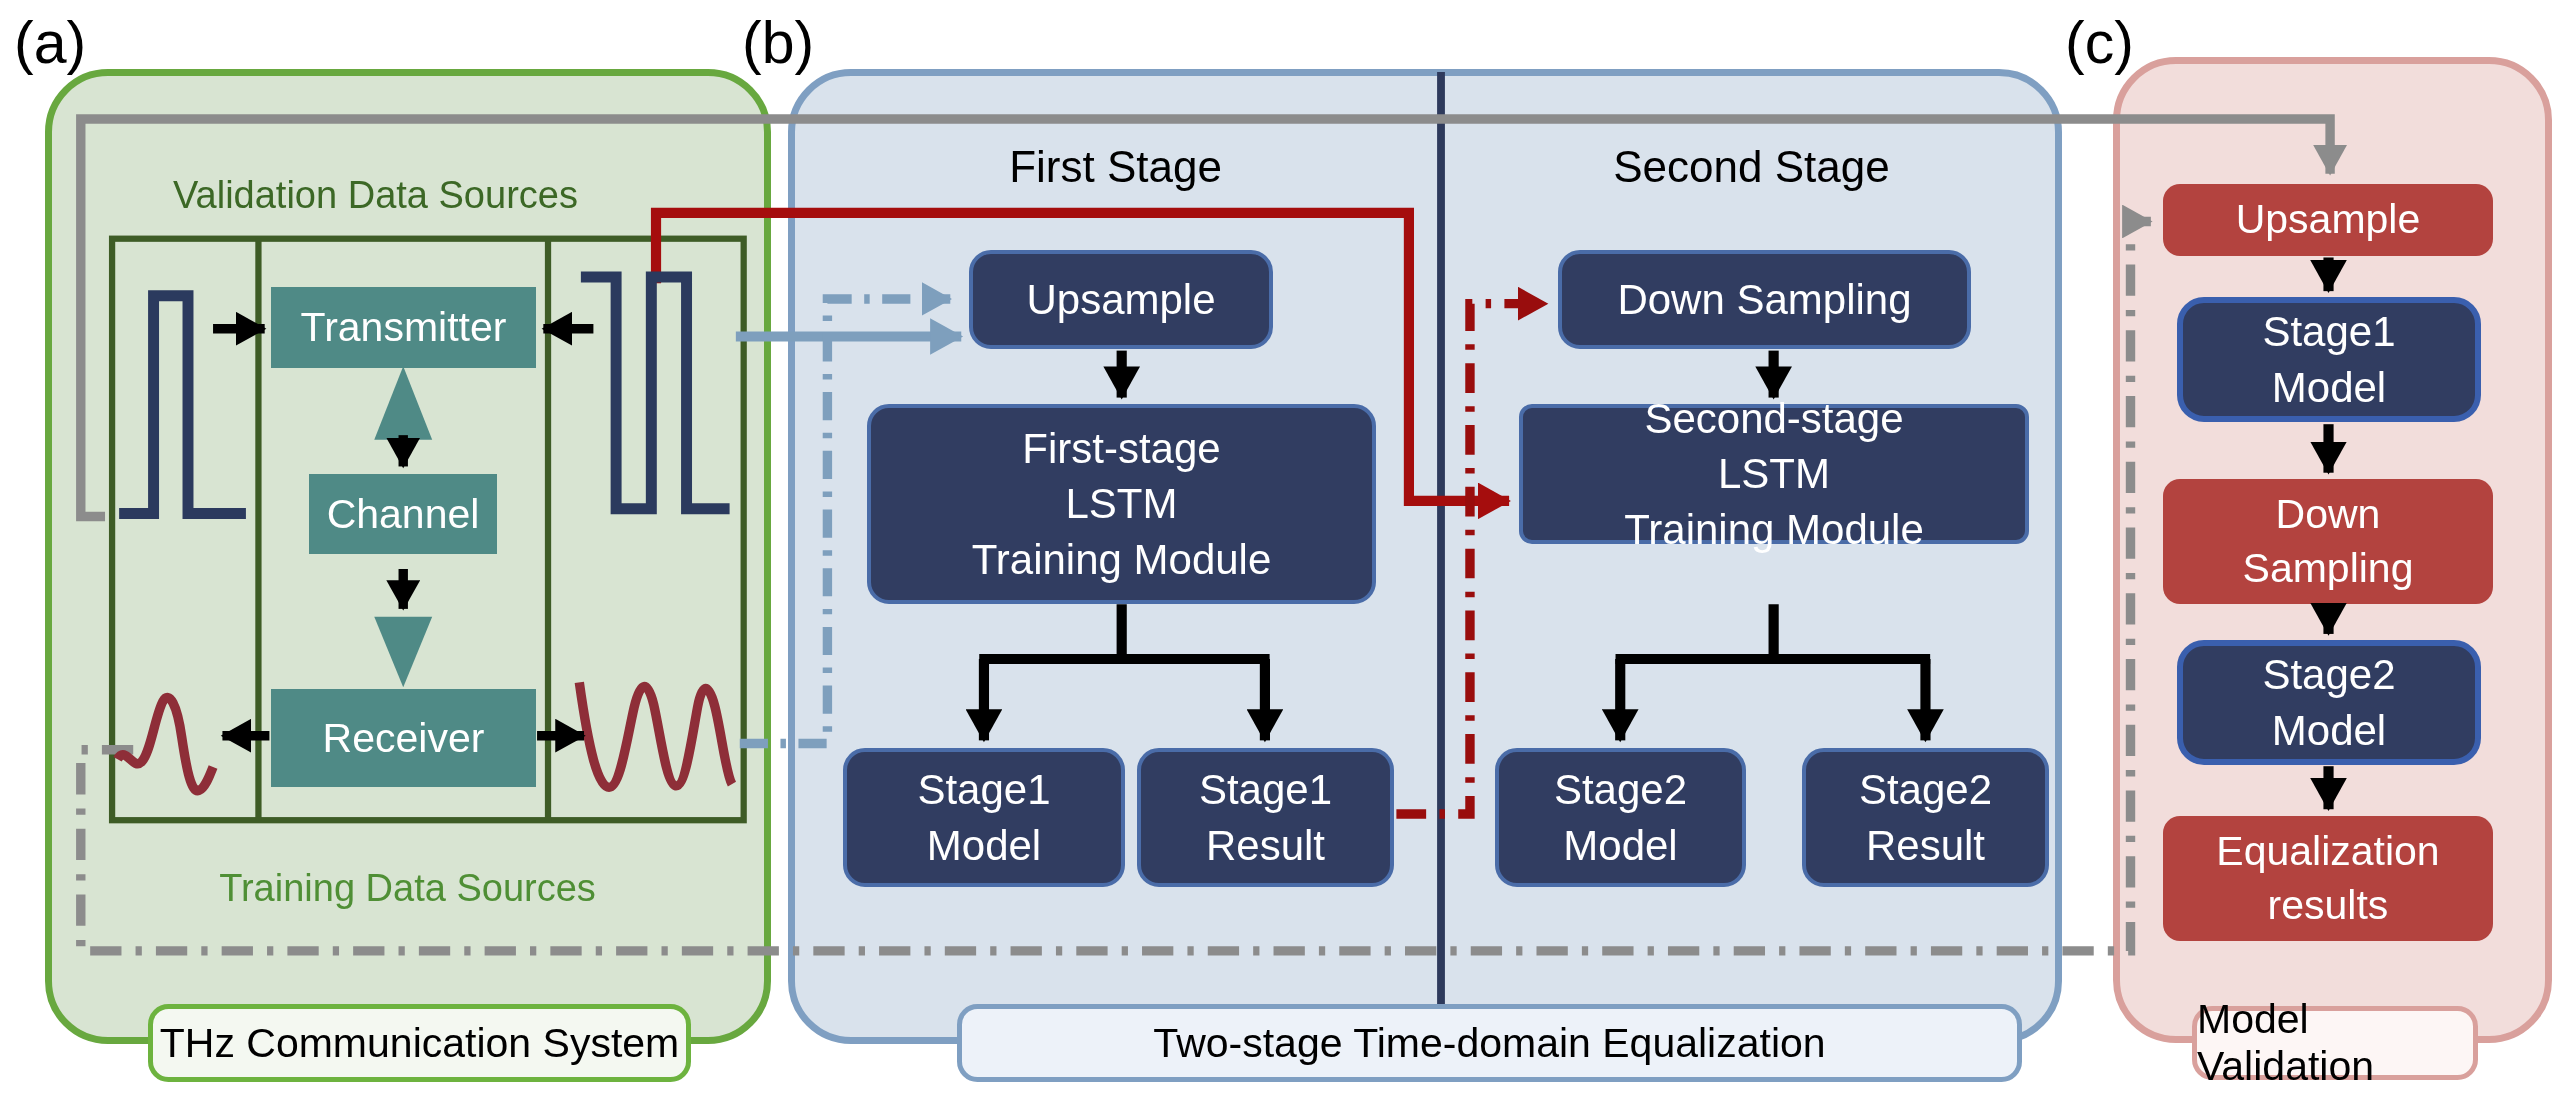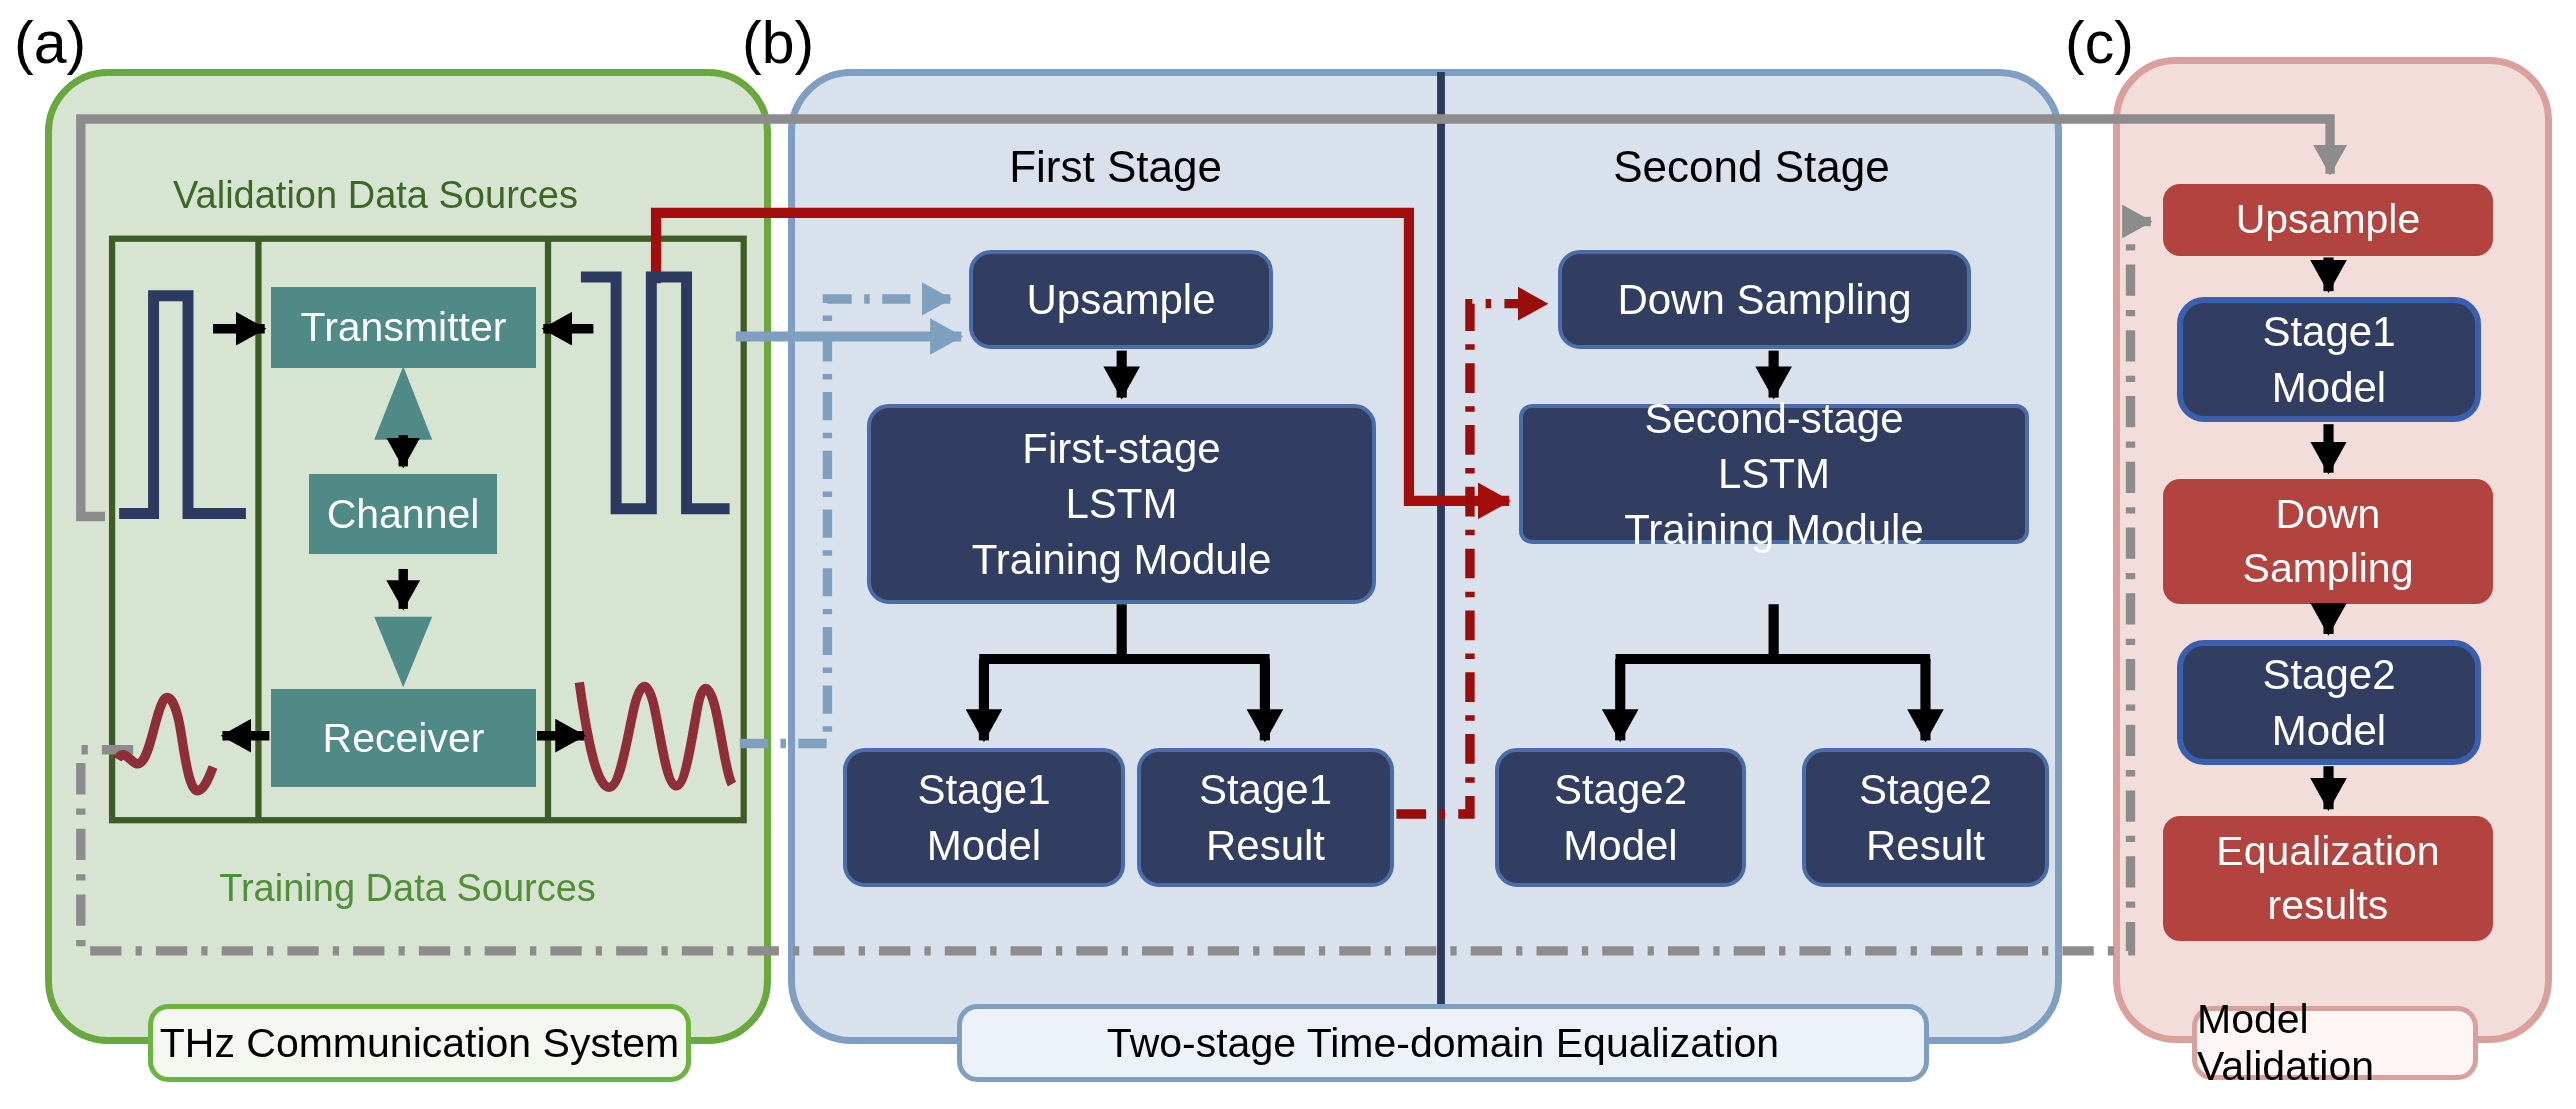--- a/index.html
+++ b/index.html
@@ -116,21 +116,21 @@
     <span>Model</span>
   </div>
   <div class="redblk" style="left:2163px;top:816px;width:330px;height:125px;">
     <span>Equalization</span>
     <span>results</span>
   </div>
 
   <div class="caption cap-a" style="left:148px;top:1004px;width:543px;height:78px;">
     <span>THz Communication System</span>
   </div>
-  <div class="caption cap-b" style="left:957px;top:1004px;width:972px;height:78px;">
+  <div class="caption cap-b" style="left:957px;top:1004px;width:1065px;height:78px;">
     <span>Two-stage Time-domain Equalization</span>
   </div>
   <div class="caption cap-c" style="left:2192px;top:1006px;width:286px;height:74px;">
     <span>Model Validation</span>
   </div>
 
   <svg class="overlay" width="2576" height="1109" viewBox="0 0 3291 1417">
     <defs>
       <marker id="m-black" viewBox="0 0 4 4" refX="3.4" refY="2" markerWidth="3.6" markerHeight="3.6" orient="auto" markerUnits="strokeWidth">
           <path d="M0,0 L3.6,2 L0,4 z" fill="#000"></path>

